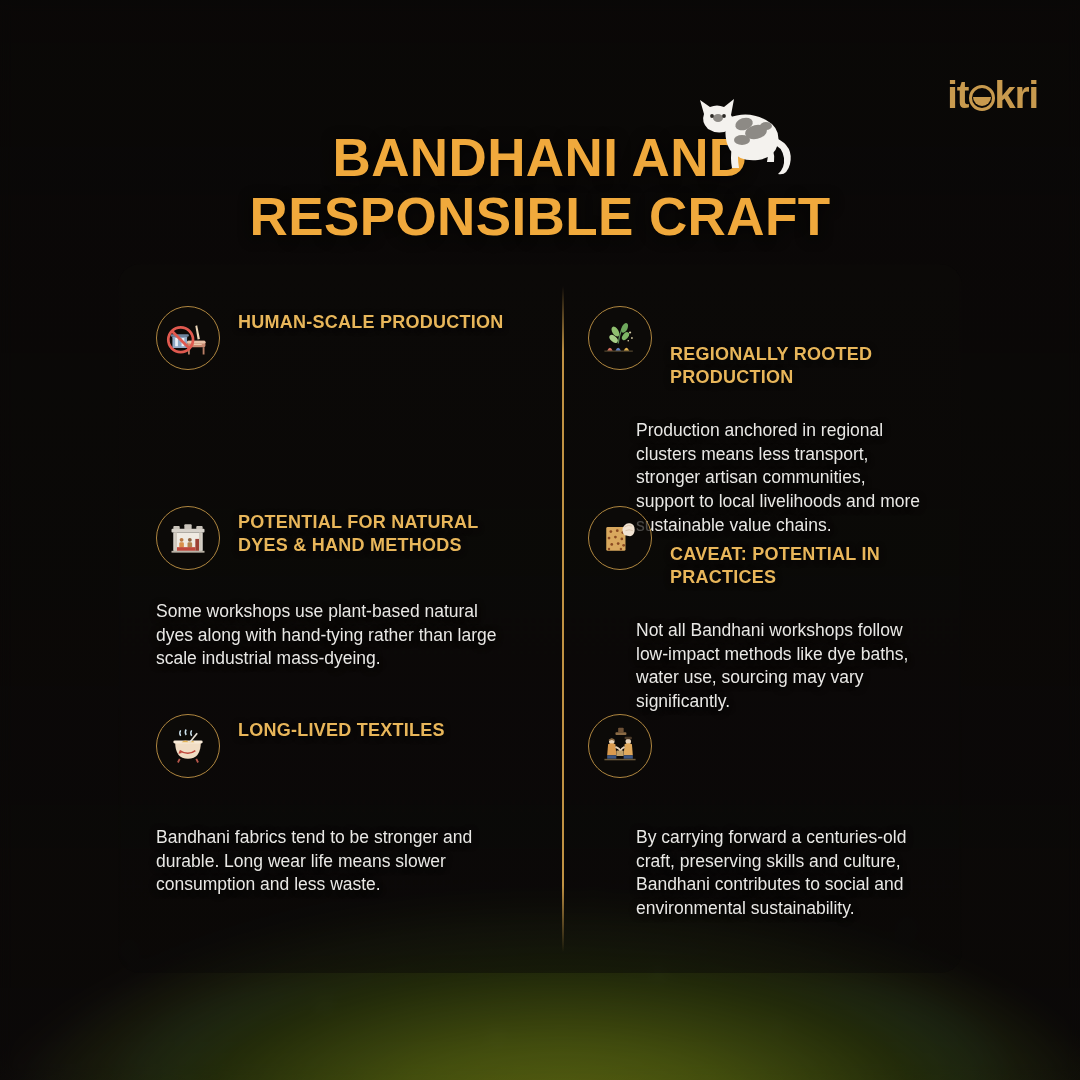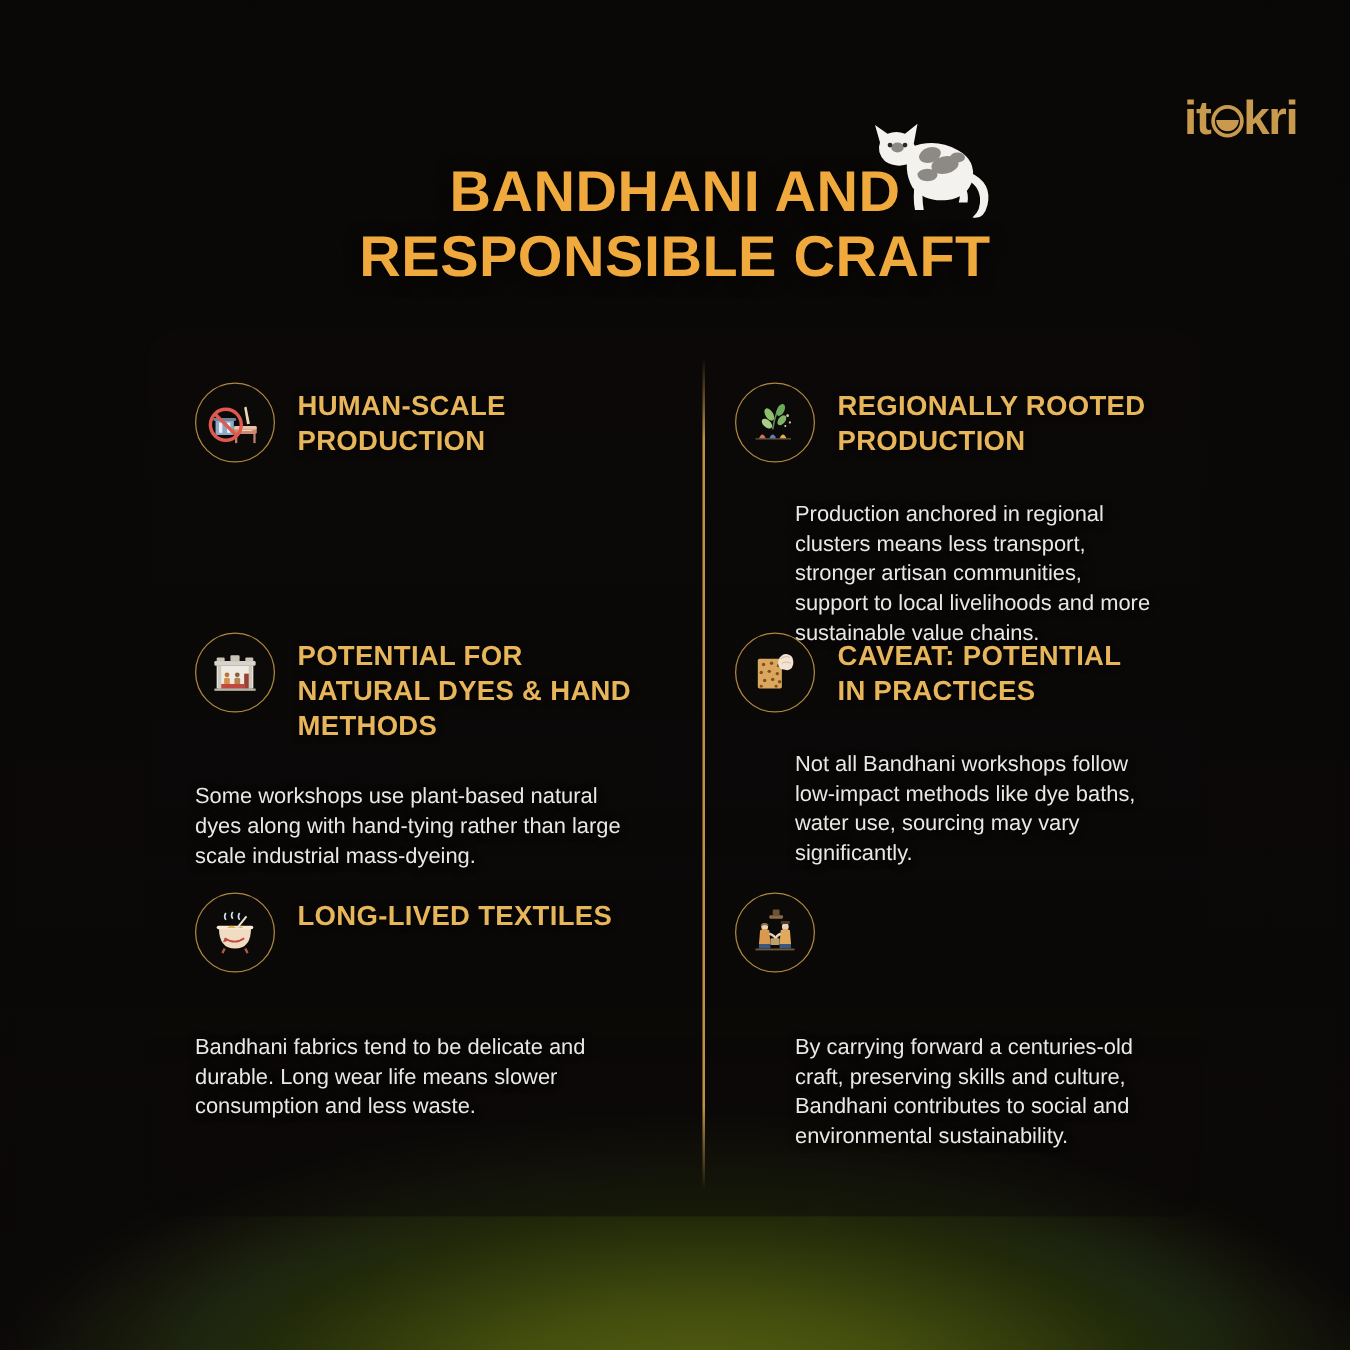--- a/index.html
+++ b/index.html
@@ -79,21 +79,21 @@
     border:3.5px solid #C89A4E; border-radius:50%;
   }
   #logo .basket-o::after {
     content:""; position:absolute; left:1px; right:1px; top:9px;
     height:9px; background:#C89A4E;
     border-radius:0 0 10px 10px;
   }
 
   #title-wrap { position:absolute; top:92px; left:0; right:0; text-align:center; }
   #title {
-    font-size:46px; font-weight:800; letter-spacing:.4px; line-height:1.12;
+    font-size:53px; font-weight:800; letter-spacing:.4px; line-height:1.12;
     color:#F0A93C;
     text-shadow:0 2px 14px rgba(0,0,0,.72);
     padding:0 108px;
   }
 
   
   #cat-illustration {
     position:absolute; left:686px; top:52px;
     width:120px; height:96px; pointer-events:none;
   }
@@ -130,27 +130,27 @@
     width:64px; height:64px; border-radius:50%;
     border:1.5px solid #B08740;
     background:rgba(14,11,9,.72);
     display:flex; align-items:center; justify-content:center;
     overflow:hidden;
     margin-top:2px;
   }
   .icon-circle svg { width:44px; height:44px; display:block; }
 
   .card-title {
-    font-size:22px; font-weight:800; letter-spacing:.25px; line-height:1.28;
+    font-size:18px; font-weight:800; letter-spacing:.25px; line-height:1.28;
     color:#E8B65A;
     text-shadow:0 1px 6px rgba(0,0,0,.6);
     padding-top:7px;
     max-width:270px;
   }
-  .card.right .card-title { max-width:250px; }
+  .card.right .card-title { max-width:250px;margin-top:32px; }
 
   .card-body {
     margin-top:30px;
     font-size:17.5px; line-height:1.35; color:#E9E8E5;
     text-shadow:0 1px 7px rgba(0,0,0,.85);
     max-width:392px;
   }
   .card.right .card-body { max-width:400px;margin-left:48px; }
 
   .row3 .card-body { margin-top:48px; }
@@ -342,21 +342,21 @@
             <path d="M26 20 L34 10" stroke="#e6e0d5" stroke-width="1.8"></path>
 
             <path d="M15 29 Q24 35 32 29" stroke="#c0483c" stroke-width="1.6" fill="none"></path>
             <path d="M15 29 l-1.5 3.5 l4 -1 Z" fill="#c0483c"></path>
 
             <path d="M15 38 L13 42 M33 38 L35 42" stroke="#b4564a" stroke-width="2"></path>
           </svg>
         </div>
         <div class="card-title">LONG-LIVED TEXTILES</div>
       </div>
-      <div class="card-body">Bandhani fabrics tend to be delicate and durable. Long wear life means slower consumption and less waste.</div>
+      <div class="card-body">Bandhani fabrics tend to be stronger and durable. Long wear life means slower consumption and less waste.</div>
     </div>
 
     <div class="card right row3">
       <div class="card-head">
         <div class="icon-circle">
           <svg viewBox="0 0 48 48">
 
             <rect x="19" y="9" width="12" height="3" rx="1" fill="#8b6b45"></rect>
             <rect x="22" y="4" width="6" height="5.5" rx="1" fill="#6f5236"></rect>
 

